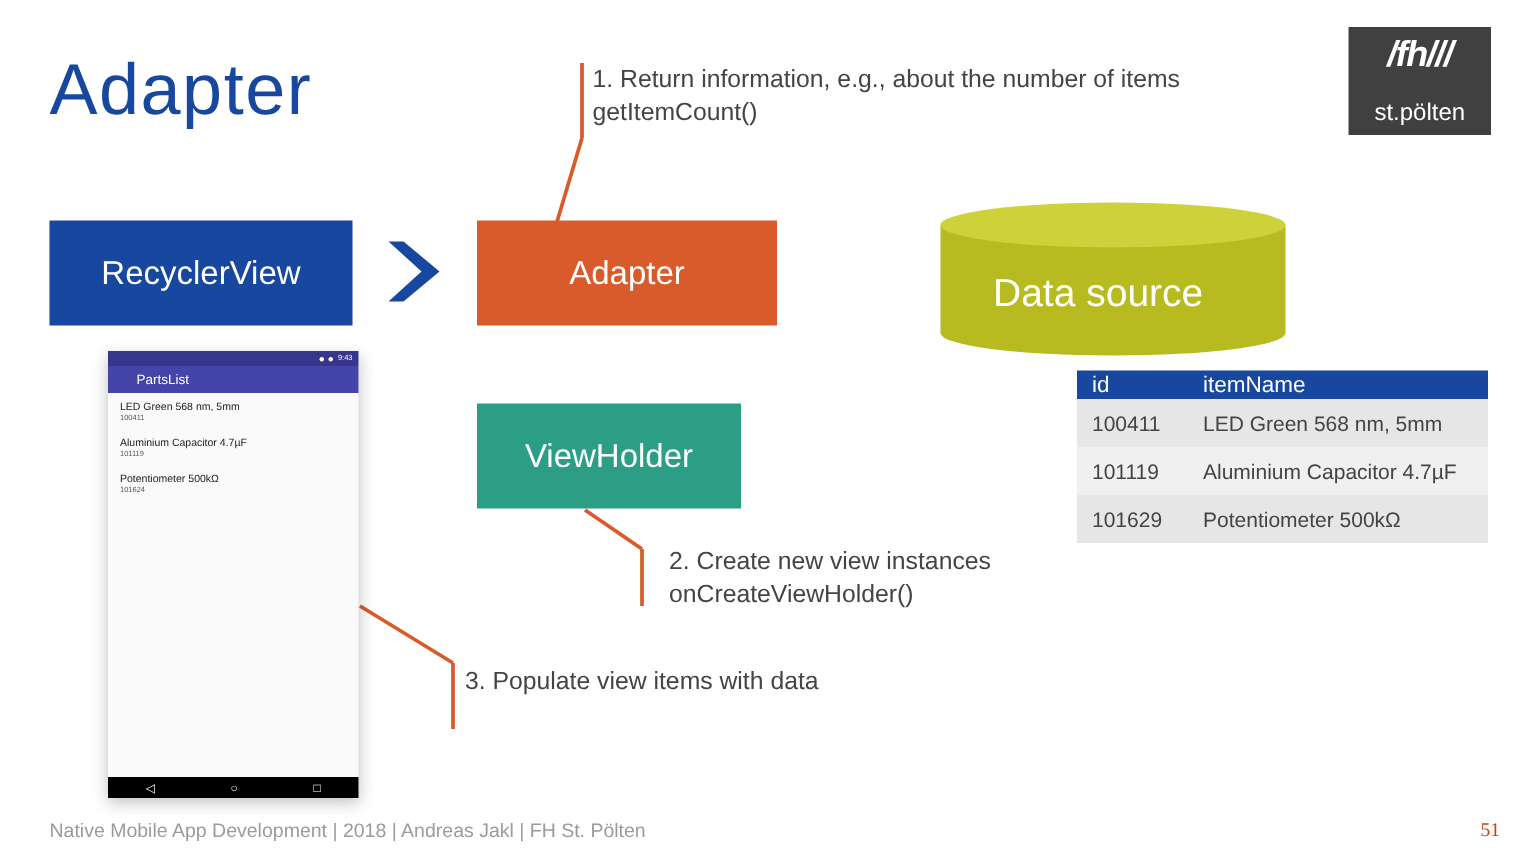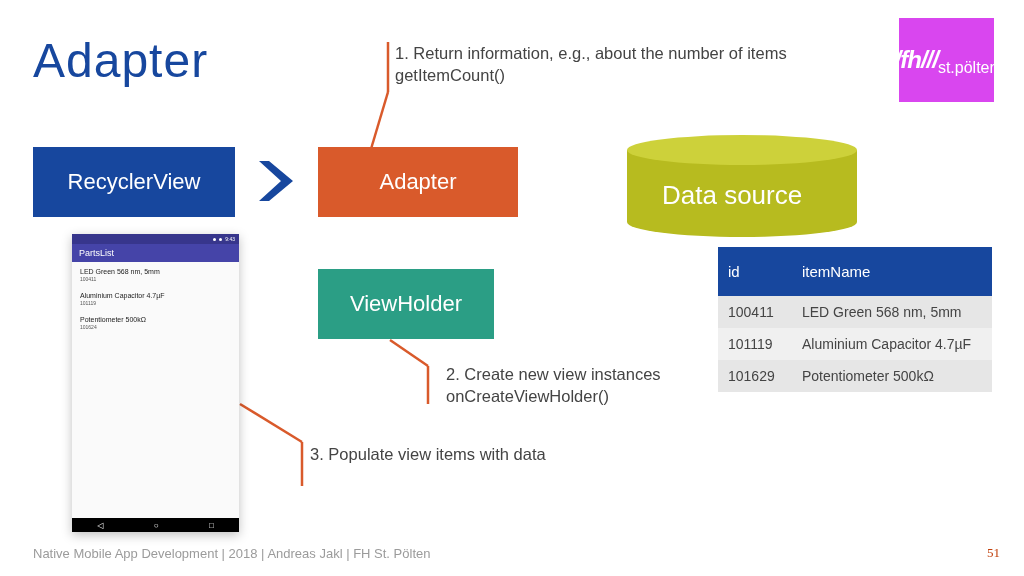--- a/index.html
+++ b/index.html
@@ -1,51 +1,51 @@
 <!DOCTYPE html>
 <html><head>
 <meta charset="utf-8">
 <style>
   * { box-sizing: border-box; margin: 0; padding: 0; }
   html, body { width: 1024px; height: 576px; font-family: "Segoe UI Light", "Segoe UI", Arial, sans-serif; background: #fff; overflow: hidden; }
   .slide { position: relative; width: 1024px; height: 576px; }
 
   .title { position: absolute; left: 33px; top: 33px; font-size: 48px; font-weight: 300; color: #17479e; letter-spacing: 1px; }
 
-  .logo { position: absolute; right: 30px; top: 18px; width: 95px; height: 84px; background: #d946ef; display: flex; align-items: center; justify-content: center; }
+  .logo { position: absolute; right: 30px; top: 18px; width: 95px; height: 72px; background: #404040; display: flex; flex-direction: column; align-items: center; justify-content: center; }
   .logo-text { color: #fff; font-weight: 700; font-size: 24px; font-style: italic; letter-spacing: -1px; font-family: Arial, sans-serif; }
   .logo-sub { color: #fff; font-size: 16px; margin-top: 16px; font-family: Arial, sans-serif; }
 
   .box { position: absolute; display: flex; align-items: center; justify-content: center; color: #fff; font-size: 22px; font-weight: 300; text-align: right; }
   .recycler { left: 33px; top: 147px; width: 202px; height: 70px; background: #17479e; }
   .adapter { left: 318px; top: 147px; width: 200px; height: 70px; background: #d95a2b; }
   .viewholder { left: 318px; top: 269px; width: 176px; height: 70px; background: #2b9e85; }
 
   .chevron { position: absolute; left: 255px; top: 159px; width: 44px; height: 44px; }
   .chevron svg { width: 44px; height: 44px; }
 
   .cylinder { position: absolute; left: 625px; top: 134px; width: 234px; height: 104px; }
   .cyl-label { position: absolute; left: 662px; top: 180px; color: #fff; font-size: 26px; font-weight: 300; }
 
   .datatable { position: absolute; left: 718px; top: 247px; width: 274px; border-collapse: collapse; font-size: 14px; color: #444; }
-  .datatable th { background: #17479e; color: #fff; font-weight: 400; text-align: left; padding: 16px 10px; font-size: 15px; }
+  .datatable th { background: #17479e; color: #fff; font-weight: 400; text-align: left; padding: 1px 10px; font-size: 15px; }
   .datatable td { padding: 8px 10px; background: #f0f0f0; }
   .datatable tr:nth-child(even) td { background: #e6e6e6; }
   .datatable td:first-child, .datatable th:first-child { width: 74px; }
 
   .note { position: absolute; color: #444; font-size: 16.5px; font-weight: 300; line-height: 1.35; }
   .note1 { left: 395px; top: 42px; width: 450px; }
   .note2 { left: 446px; top: 363px; }
   .note3 { left: 310px; top: 443px; }
 
   .phone { position: absolute; left: 72px; top: 234px; width: 167px; height: 298px; background: #fafafa; box-shadow: 0 3px 10px rgba(0,0,0,0.25); }
   .phone-status { height: 10px; background: #37368c; display:flex; justify-content:flex-end; align-items:center; padding-right:4px; gap:3px;}
   .phone-status .dot { width:3px;height:3px;background:#fff;border-radius:50%;}
   .phone-status .time { color:#fff; font-size:5px; }
-  .phone-bar { height: 18px; background: #4544a8; color: #fff; font-size: 9px; display: flex; align-items: center; padding-left: 7px; font-weight:500;}
+  .phone-bar { height: 18px; background: #4544a8; color: #fff; font-size: 9px; display: flex; align-items: center; padding-left: 19px; font-weight:500;}
   .phone-list { padding: 0; }
   .phone-item { padding: 6px 8px 4px; }
   .phone-item .t { font-size: 7px; color: #222; }
   .phone-item .s { font-size: 5px; color: #555; margin-top: 1px; }
   .phone-nav { position: absolute; bottom: 0; left: 0; right: 0; height: 14px; background: #000; display: flex; align-items: center; justify-content: space-around; }
   .phone-nav span { color: #fff; font-size: 8px; }
 
   .footer { position: absolute; left: 33px; bottom: 15px; font-size: 13px; color: #9b9b9b; font-weight: 300; }
   .pagenum { position: absolute; right: 24px; bottom: 15px; font-size: 13px; color: #c2410c; font-weight: 300; font-family: Liberation Serif, serif; }
 

